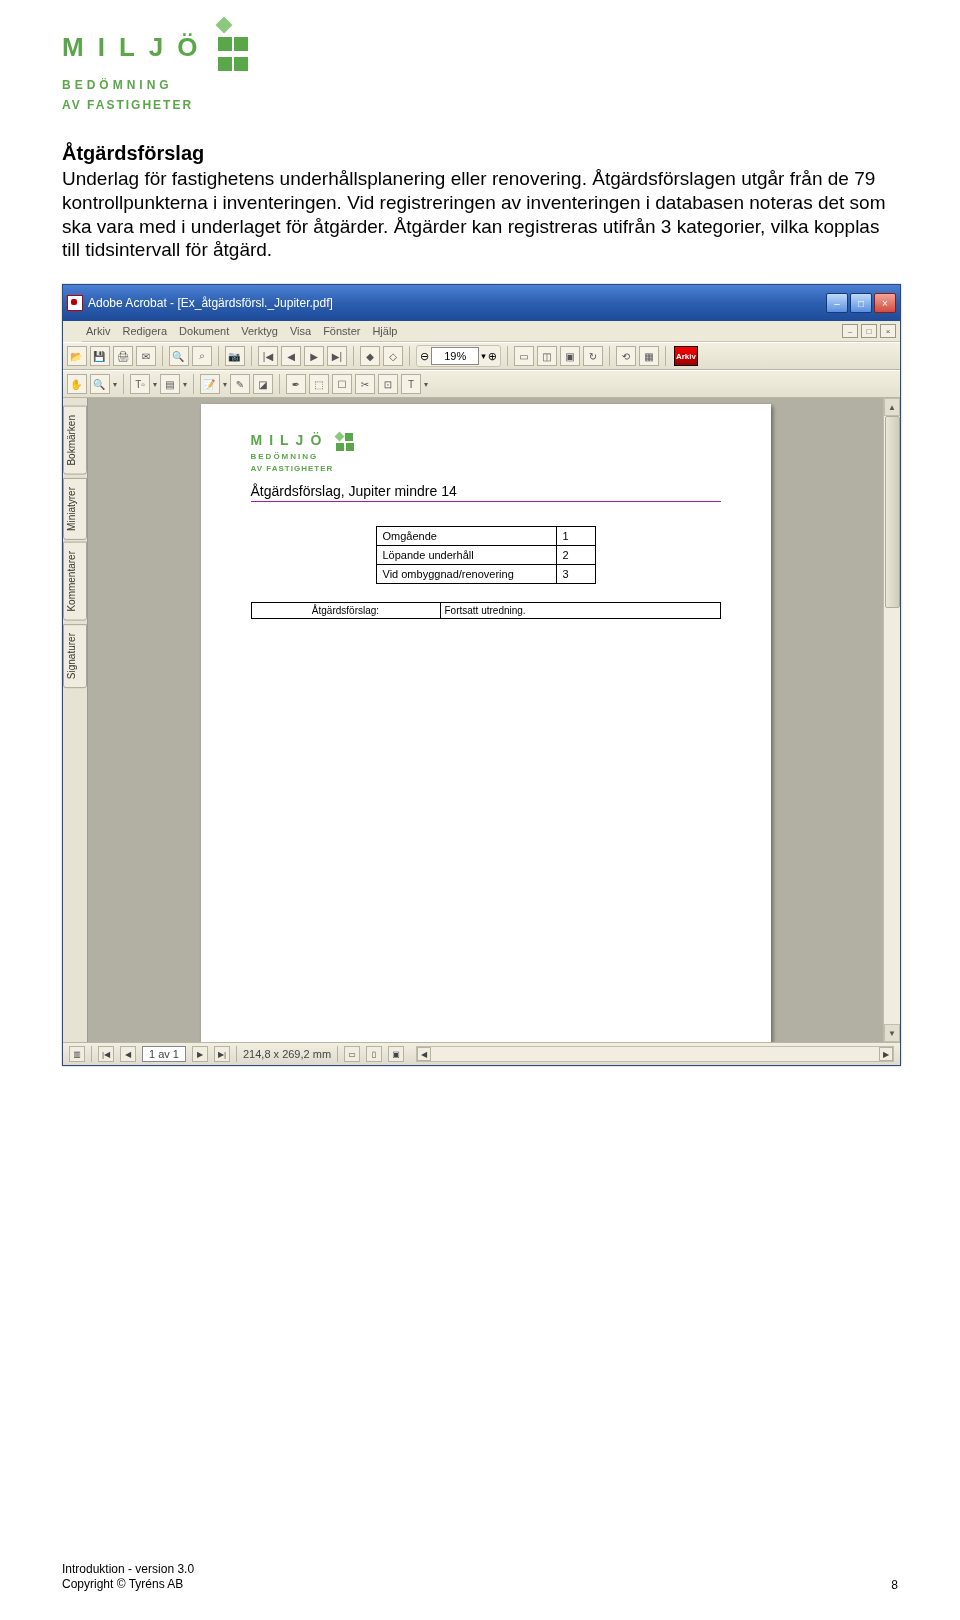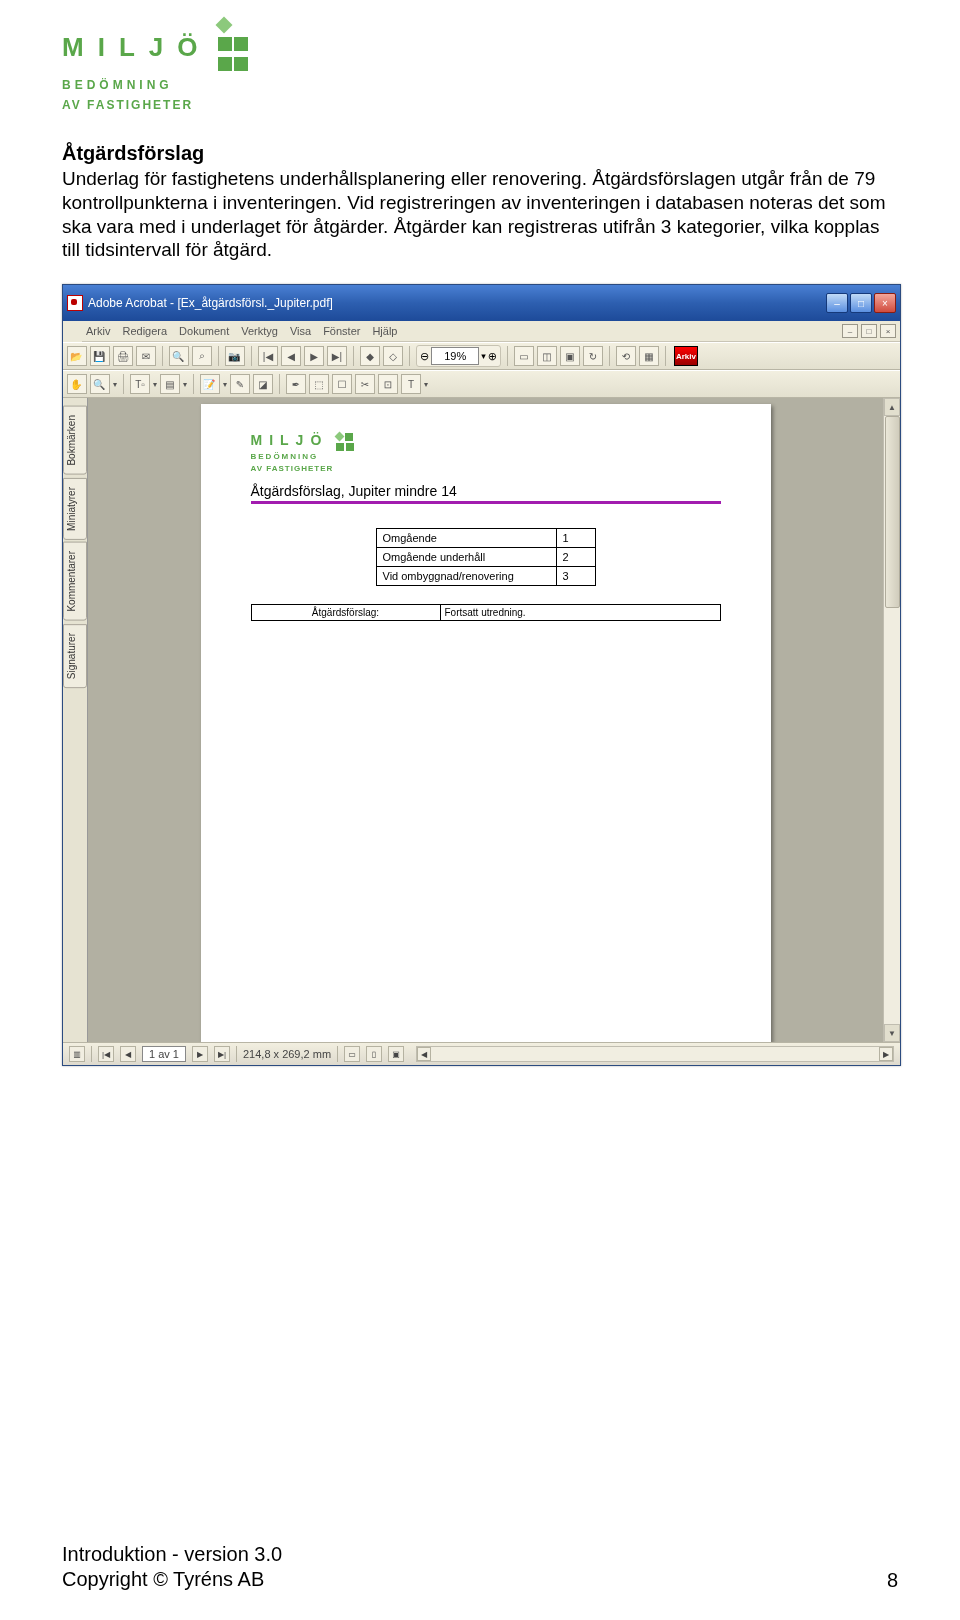--- a/index.html
+++ b/index.html
@@ -282,21 +282,21 @@
   .doc-logo-row3 {
     color: #5aa74a;
     font-size: 8px;
     letter-spacing: 1px;
     font-weight: bold;
     margin-top: 3px;
   }
   .doc-title {
     font-size: 14px;
     font-weight: normal;
-    border-bottom: 3px solid #a21caf;
+    border-bottom: 1px solid #a21caf;
     padding-bottom: 2px;
     margin-top: 10px;
     margin-bottom: 24px;
   }
   .cat-table {
     width: 220px;
     margin: 0 auto 18px auto;
     border-collapse: collapse;
     font-size: 11px;
   }
@@ -391,21 +391,21 @@
   }
   
   .page-footer {
     position: absolute;
     bottom: 28px;
     left: 62px;
     right: 62px;
     display: flex;
     justify-content: space-between;
     align-items: flex-end;
-    font-size: 20px;
+    font-size: 12px;
   }
   .page-footer .left {
     line-height: 1.25;
   }
 </style>
 </head>
 <body>
 
 <div class="page">
 
@@ -535,21 +535,21 @@
           <div class="doc-logo-row3">AV FASTIGHETER</div>
           <div class="doc-title">Åtgärdsförslag, Jupiter mindre 14</div>
 
           <table class="cat-table">
             <tbody>
                 <tr>
                   <td>Omgående</td>
                   <td class="num">1</td>
                 </tr>
             <tr>
-                  <td>Omgående underhåll</td>
+                  <td>Löpande underhåll</td>
                   <td class="num">2</td>
                 </tr>
             <tr>
                   <td>Vid ombyggnad/renovering</td>
                   <td class="num">3</td>
                 </tr>
           </tbody>
             </table>
 
           <table class="section-table">

